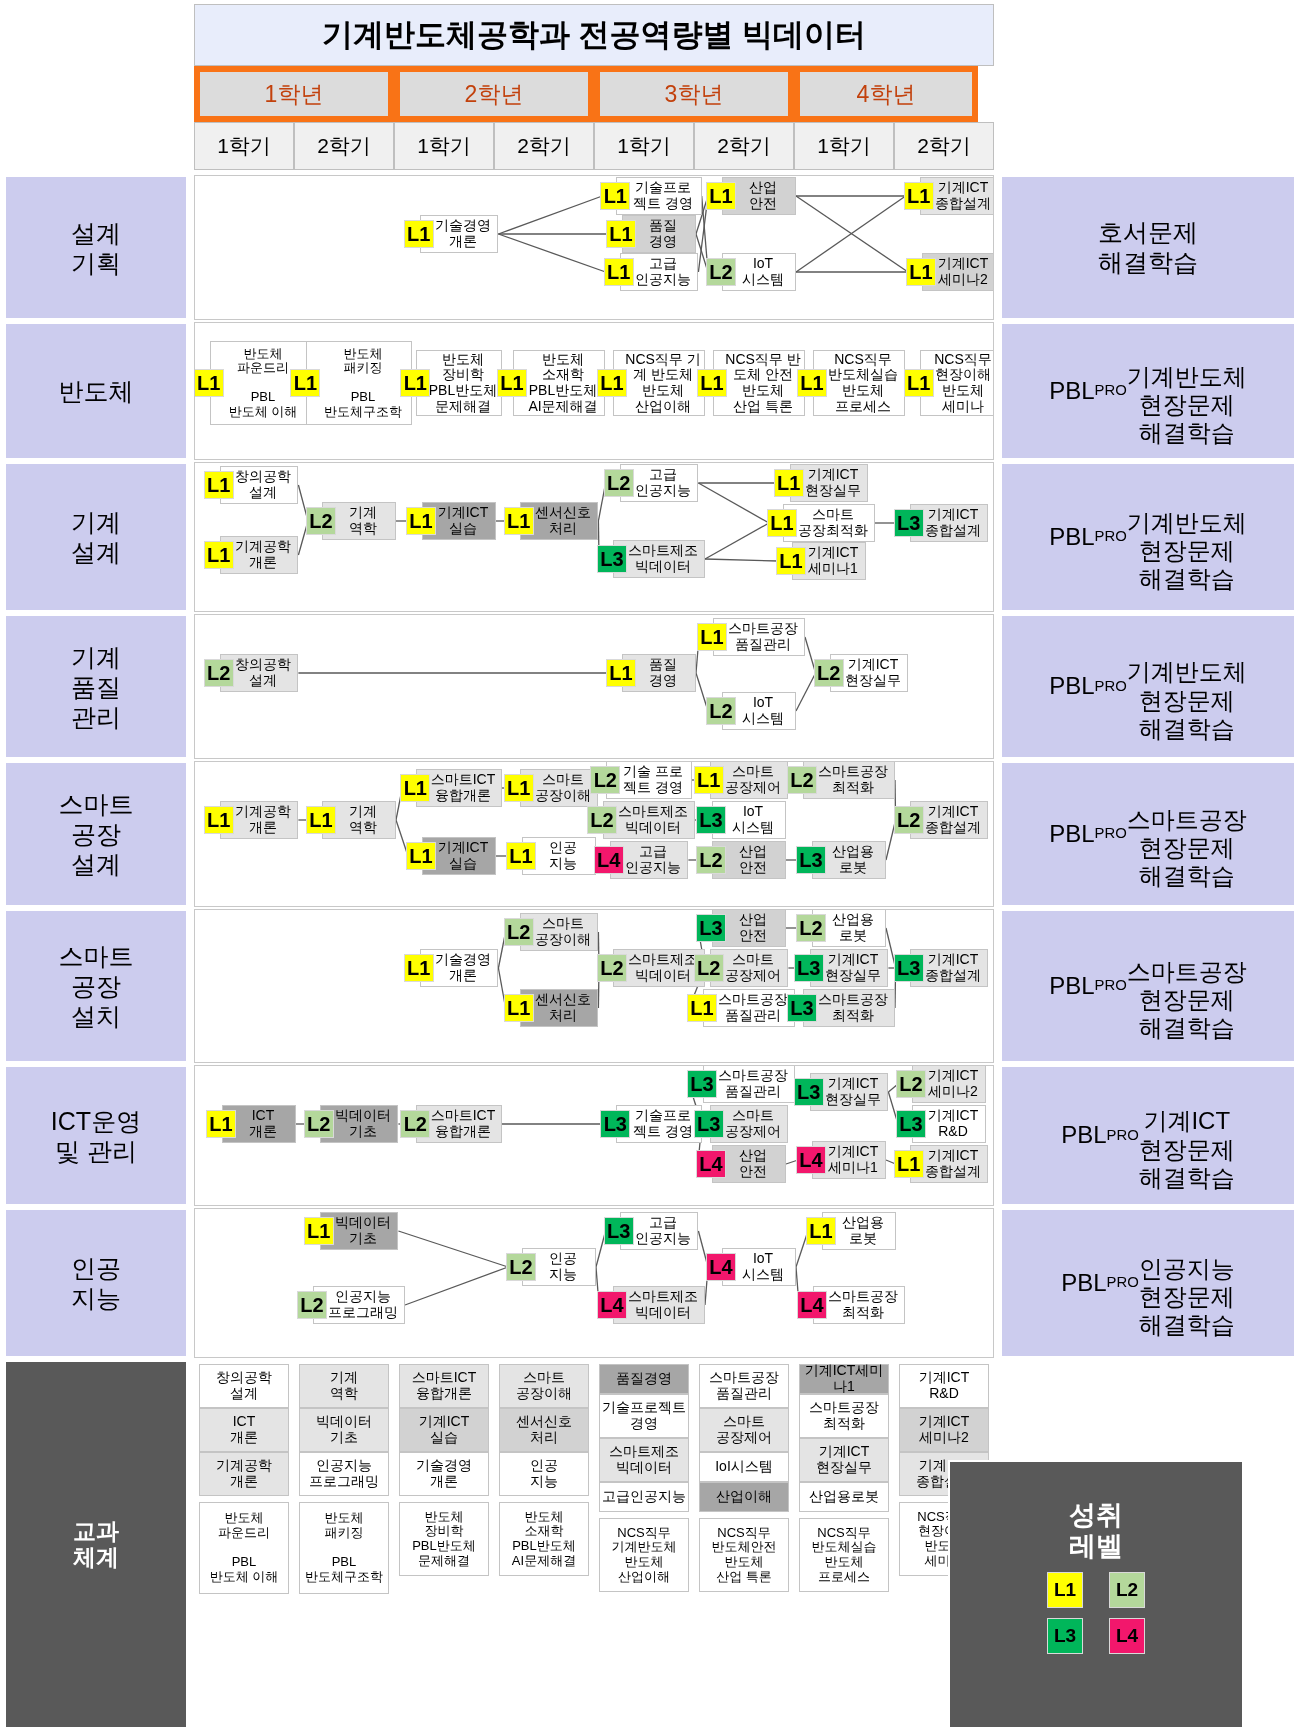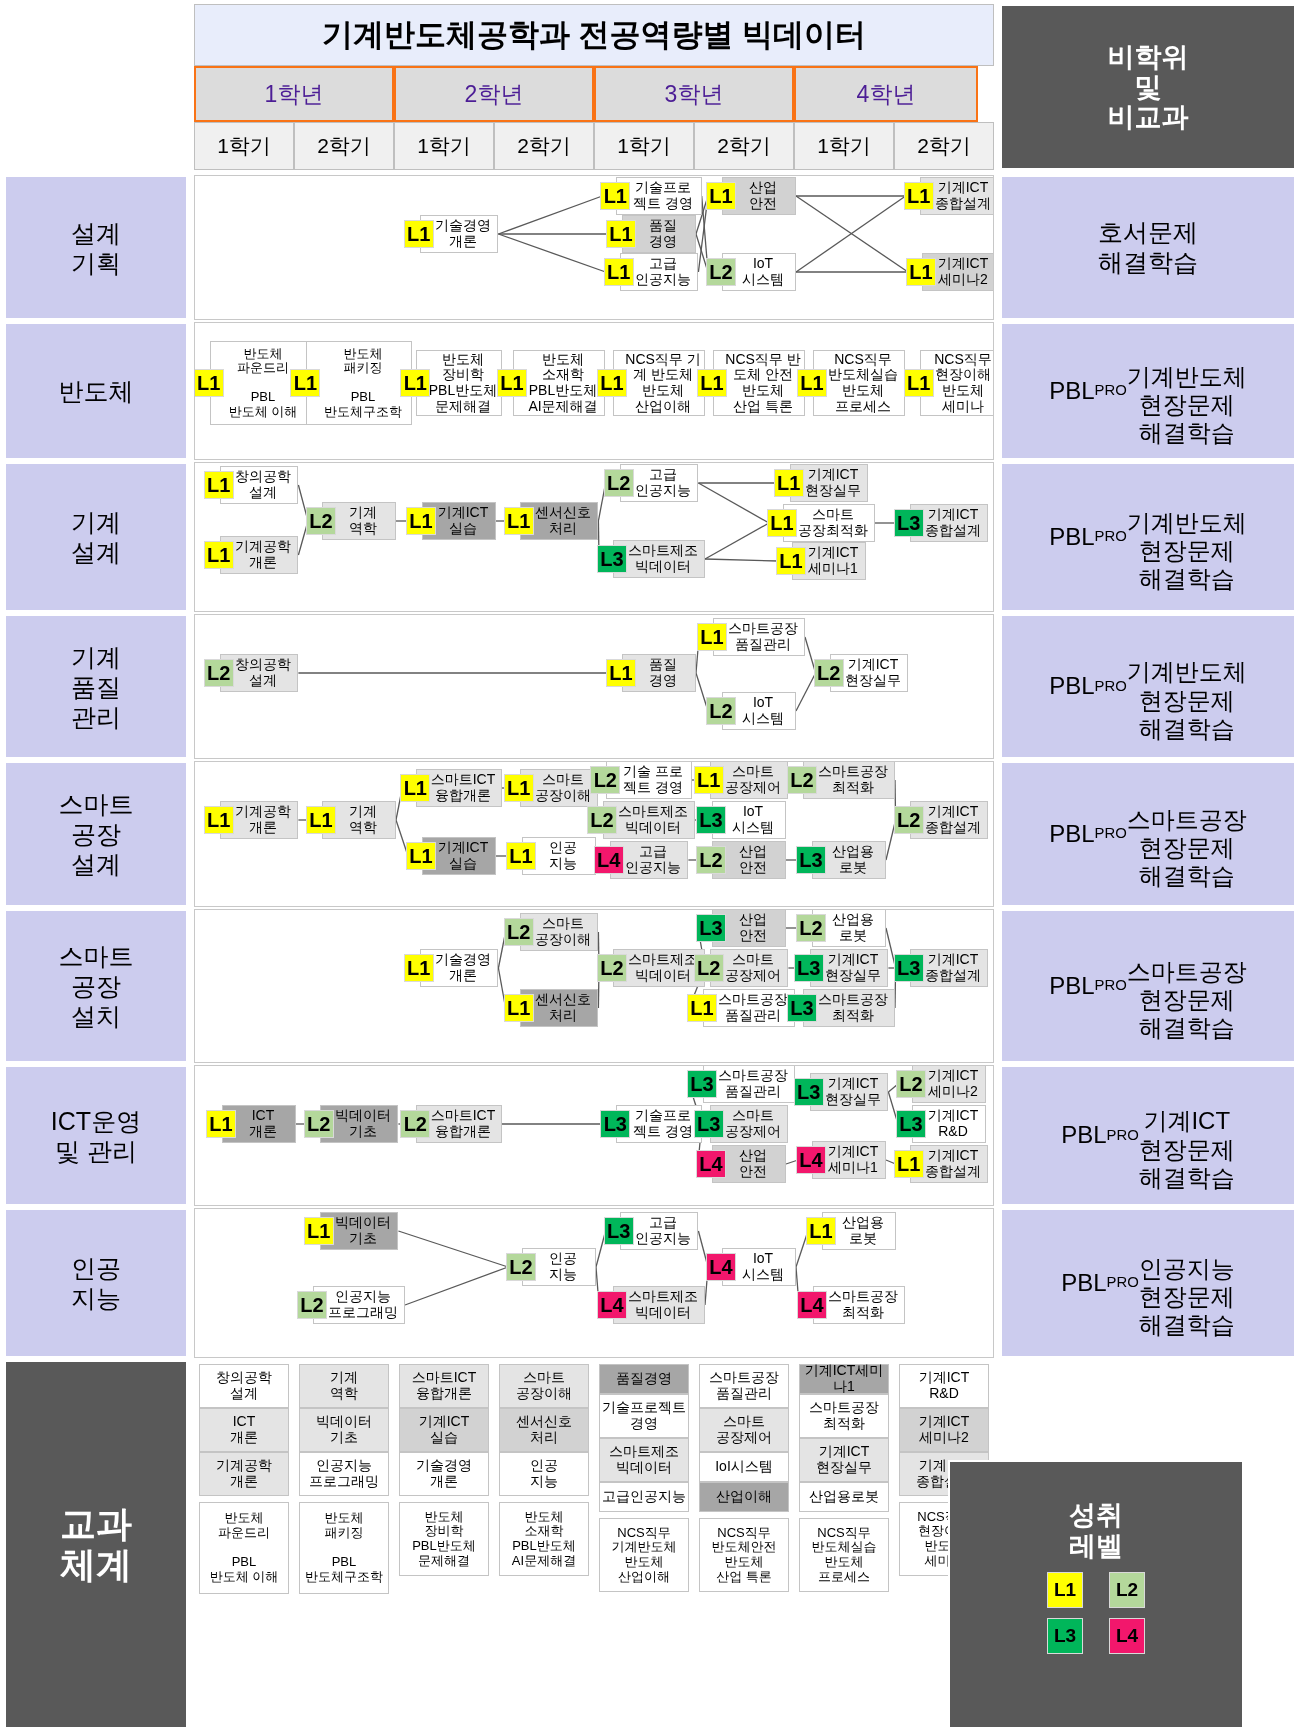--- a/index.html
+++ b/index.html
@@ -8,21 +8,21 @@
     background:#ffffff;
     font-family:"Liberation Sans","DejaVu Sans",sans-serif;
     overflow:hidden;
   }
   .page{position:relative;width:1300px;height:1733px;}
 
   
   .cell{position:absolute;box-sizing:border-box;display:flex;align-items:center;justify-content:center;text-align:center;}
   .hdr-dark{background:#595959;color:#fff;border:2px solid #ffffff;font-weight:700;line-height:1.12;}
   .title-cell{background:#e8edfb;border:1px solid #bfbfbf;font-weight:700;color:#000;}
-  .year-cell{background:#dcdcdc;border:2px solid #f97316;color:#4c1d95;font-weight:400;}
+  .year-cell{background:#dcdcdc;border:6px solid #f97316;color:#c2410c;font-weight:400;}
   .sem-cell{background:#f0f0f0;border:1px solid #bfbfbf;color:#000;font-weight:400;}
   .comp-cell{background:#ccccee;border:2px solid #ffffff;color:#000;font-weight:400;line-height:1.2;}
   .nd-cell{background:#ccccee;border:2px solid #ffffff;color:#000;font-weight:400;line-height:1.18;}
 
   .row-area{position:absolute;box-sizing:border-box;border-left:1px solid #c8c8c8;border-right:1px solid #c8c8c8;border-top:1px solid #c8c8c8;border-bottom:1px solid #c8c8c8;background:#fff;overflow:hidden;}
 
   
   .node{position:absolute;box-sizing:border-box;border:1px solid #c4c4c4;display:flex;align-items:center;justify-content:center;text-align:center;line-height:1.12;color:#000;}
   .bg-w{background:#ffffff;}
   .bg-l{background:#e4e4e4;}
@@ -49,21 +49,20 @@
   .sup{font-size:0.62em;vertical-align:super;}
 </style>
 </head>
 <body>
 
 <div class="page">
 
 
   <div class="cell title-cell" style="left:194px;top:4px;width:800px;height:62px;font-size:31px;">기계반도체공학과 전공역량별 빅데이터</div>
 
-  <div class="cell hdr-dark" style="left:1000px;top:4px;width:296px;height:166px;font-size:27px;">비학위<br>및<br>비교과</div>
 
   <div id="year-row">
       <div class="cell year-cell" style="left: 194px; top: 66px; width: 200px; height: 56px; font-size: 23px;">1학년</div>
       <div class="cell year-cell" style="left: 394px; top: 66px; width: 200px; height: 56px; font-size: 23px;">2학년</div>
       <div class="cell year-cell" style="left: 594px; top: 66px; width: 200px; height: 56px; font-size: 23px;">3학년</div>
       <div class="cell year-cell" style="left: 794px; top: 66px; width: 184px; height: 56px; font-size: 23px;">4학년</div>
     </div>
   <div id="sem-row">
       <div class="cell sem-cell" style="left: 194px; top: 122px; width: 100px; height: 48px; font-size: 21px;">1학기</div>
       <div class="cell sem-cell" style="left: 294px; top: 122px; width: 100px; height: 48px; font-size: 21px;">2학기</div>
@@ -356,21 +355,21 @@
         <div class="lv L4" style="left: 402px; top: 82px; width: 30px; height: 28px; font-size: 20px;">L4</div>
         <div class="node bg-w" style="left: 527px; top: 39px; width: 74px; height: 38px; font-size: 14px; padding-left: 8px;">IoT<br>시스템</div>
         <div class="lv L4" style="left: 511px; top: 44px; width: 30px; height: 28px; font-size: 20px;">L4</div>
         <div class="node bg-w" style="left: 627px; top: 3px; width: 74px; height: 38px; font-size: 14px; padding-left: 8px;">산업용<br>로봇</div>
         <div class="lv L1" style="left: 611px; top: 8px; width: 30px; height: 28px; font-size: 20px;">L1</div>
         <div class="node bg-w" style="left: 618px; top: 77px; width: 92px; height: 38px; font-size: 14px; padding-left: 8px;">스마트공장<br>최적화</div>
         <div class="lv L4" style="left: 602px; top: 82px; width: 30px; height: 28px; font-size: 20px;">L4</div>
       </div>
     </div>
 
-  <div class="cell hdr-dark" style="left:4px;top:1360px;width:184px;height:369px;font-size:36px;">교과<br>체계</div>
+  <div class="cell hdr-dark" style="left:4px;top:1360px;width:184px;height:369px;font-size:23px;">교과<br>체계</div>
 
   <div id="bottom-host">
       <div class="bbox bg-w" style="left: 199px; top: 1364px; width: 90px; height: 44px; font-size: 14px;">창의공학<br>설계</div>
       <div class="bbox bg-l" style="left: 199px; top: 1408px; width: 90px; height: 44px; font-size: 14px;">ICT<br>개론</div>
       <div class="bbox bg-l" style="left: 199px; top: 1452px; width: 90px; height: 44px; font-size: 14px;">기계공학<br>개론</div>
       <div class="bbox bg-w" style="left: 199px; top: 1502px; width: 90px; height: 92px; font-size: 13px;">반도체<br>파운드리<br> <br>PBL<br>반도체 이해</div>
       <div class="bbox bg-l" style="left: 299px; top: 1364px; width: 90px; height: 44px; font-size: 14px;">기계<br>역학</div>
       <div class="bbox bg-l" style="left: 299px; top: 1408px; width: 90px; height: 44px; font-size: 14px;">빅데이터<br>기초</div>
       <div class="bbox bg-w" style="left: 299px; top: 1452px; width: 90px; height: 44px; font-size: 14px;">인공지능<br>프로그래밍</div>
       <div class="bbox bg-w" style="left: 299px; top: 1502px; width: 90px; height: 92px; font-size: 13px;">반도체<br>패키징<br> <br>PBL<br>반도체구조학</div>

